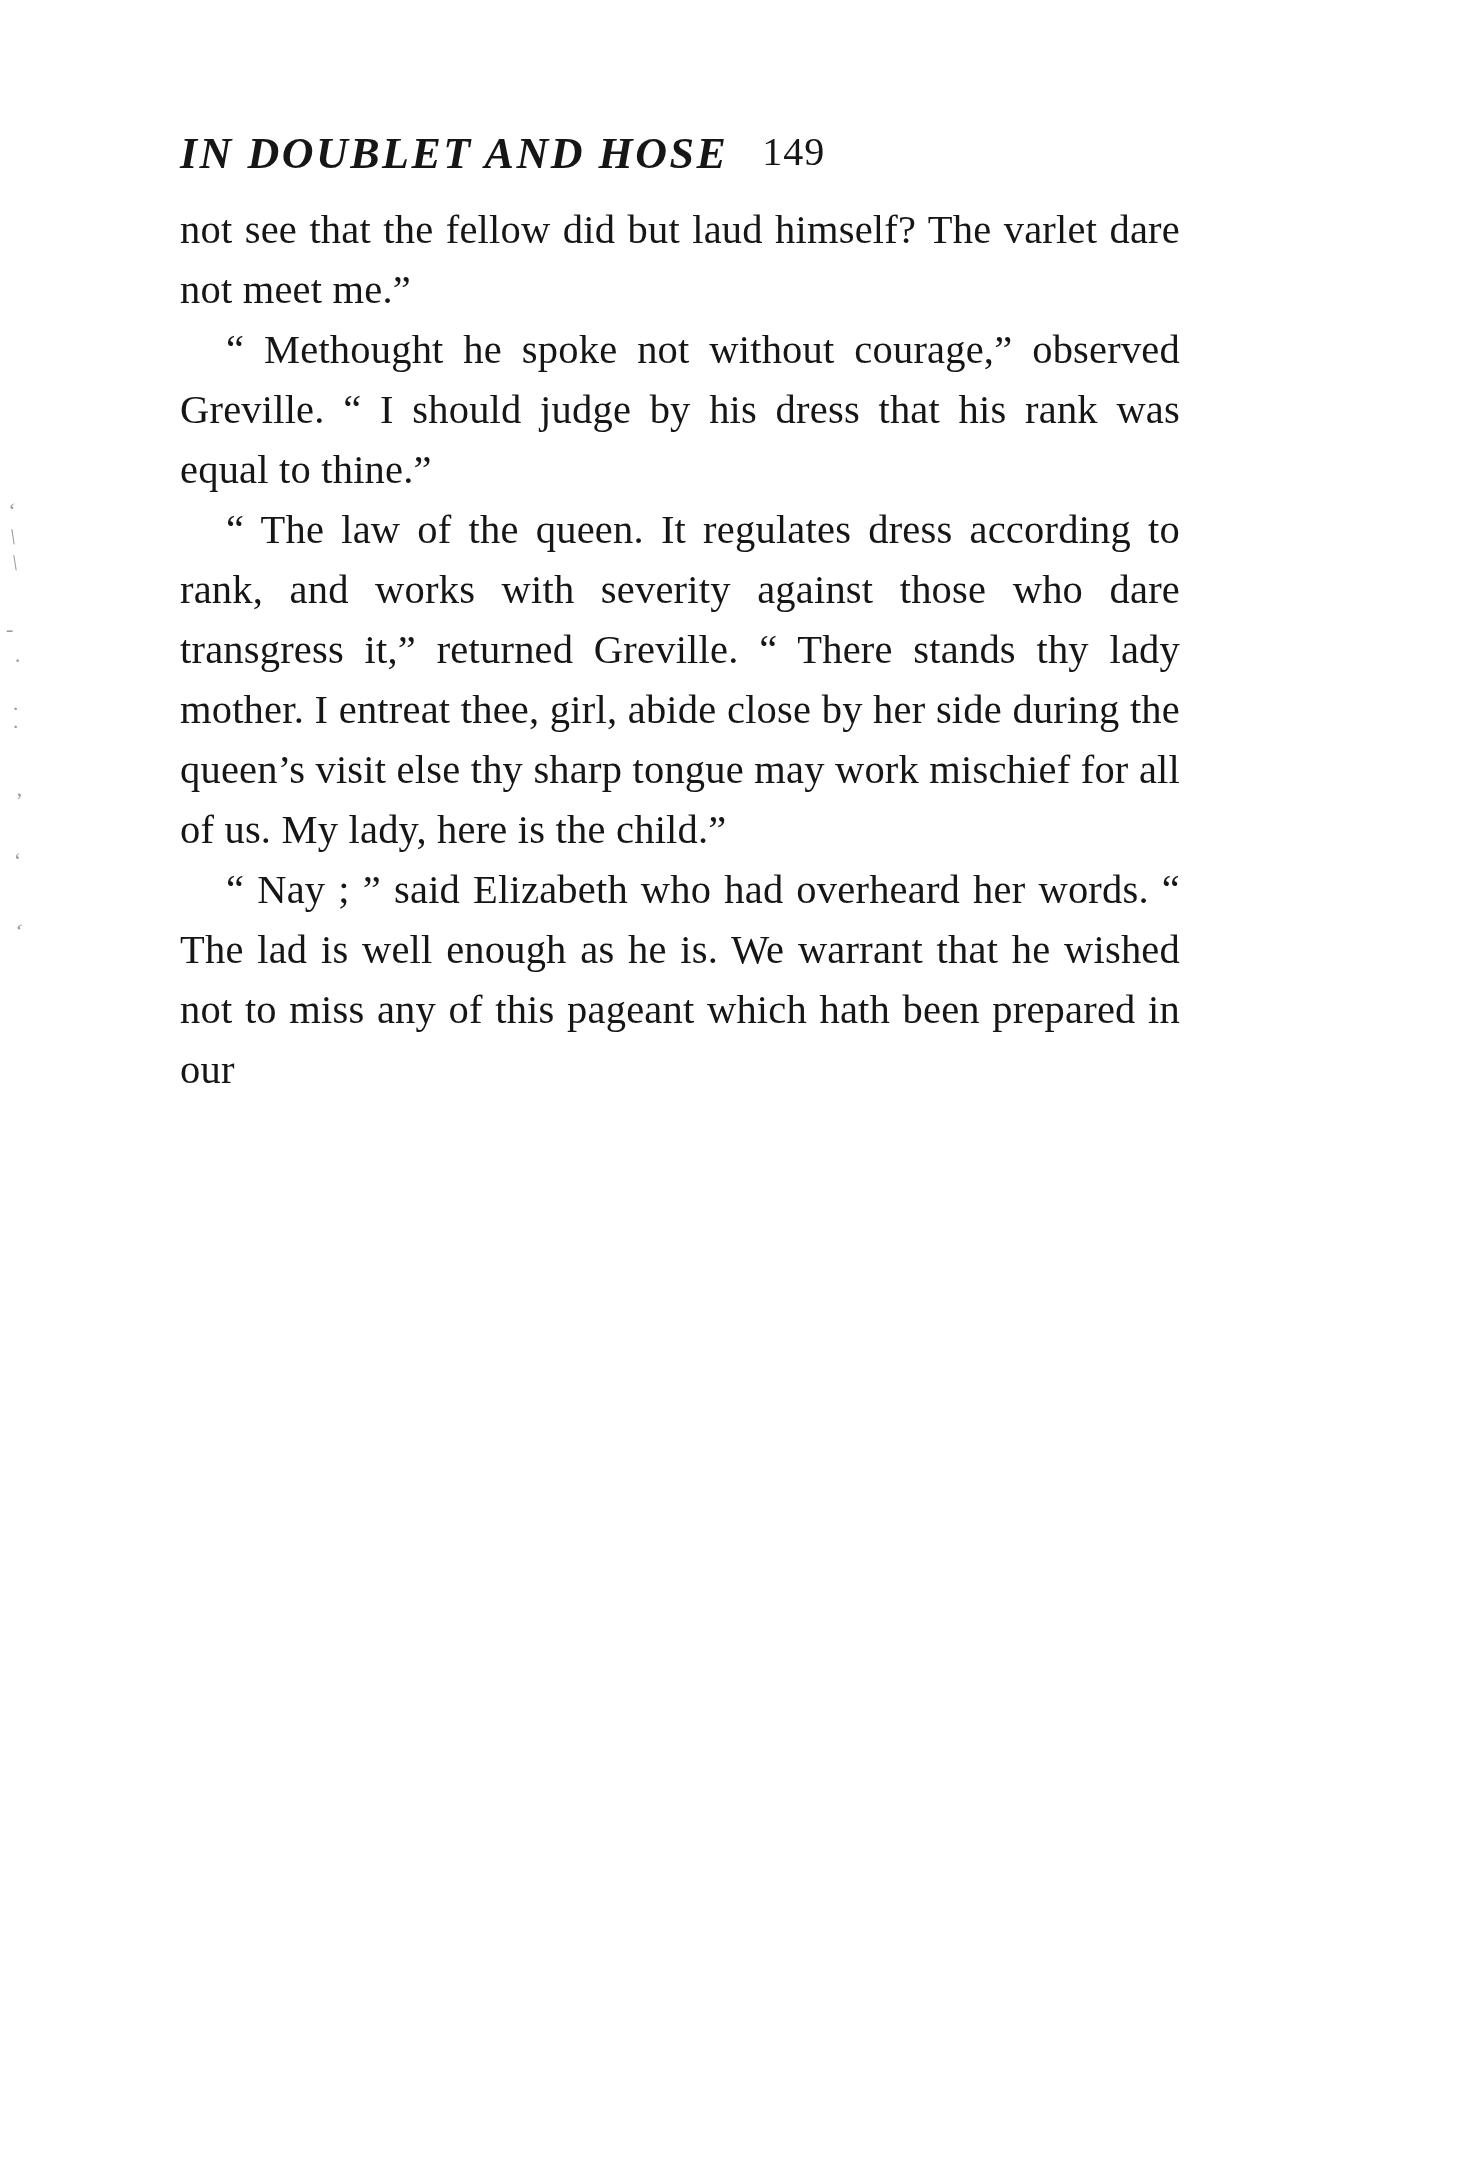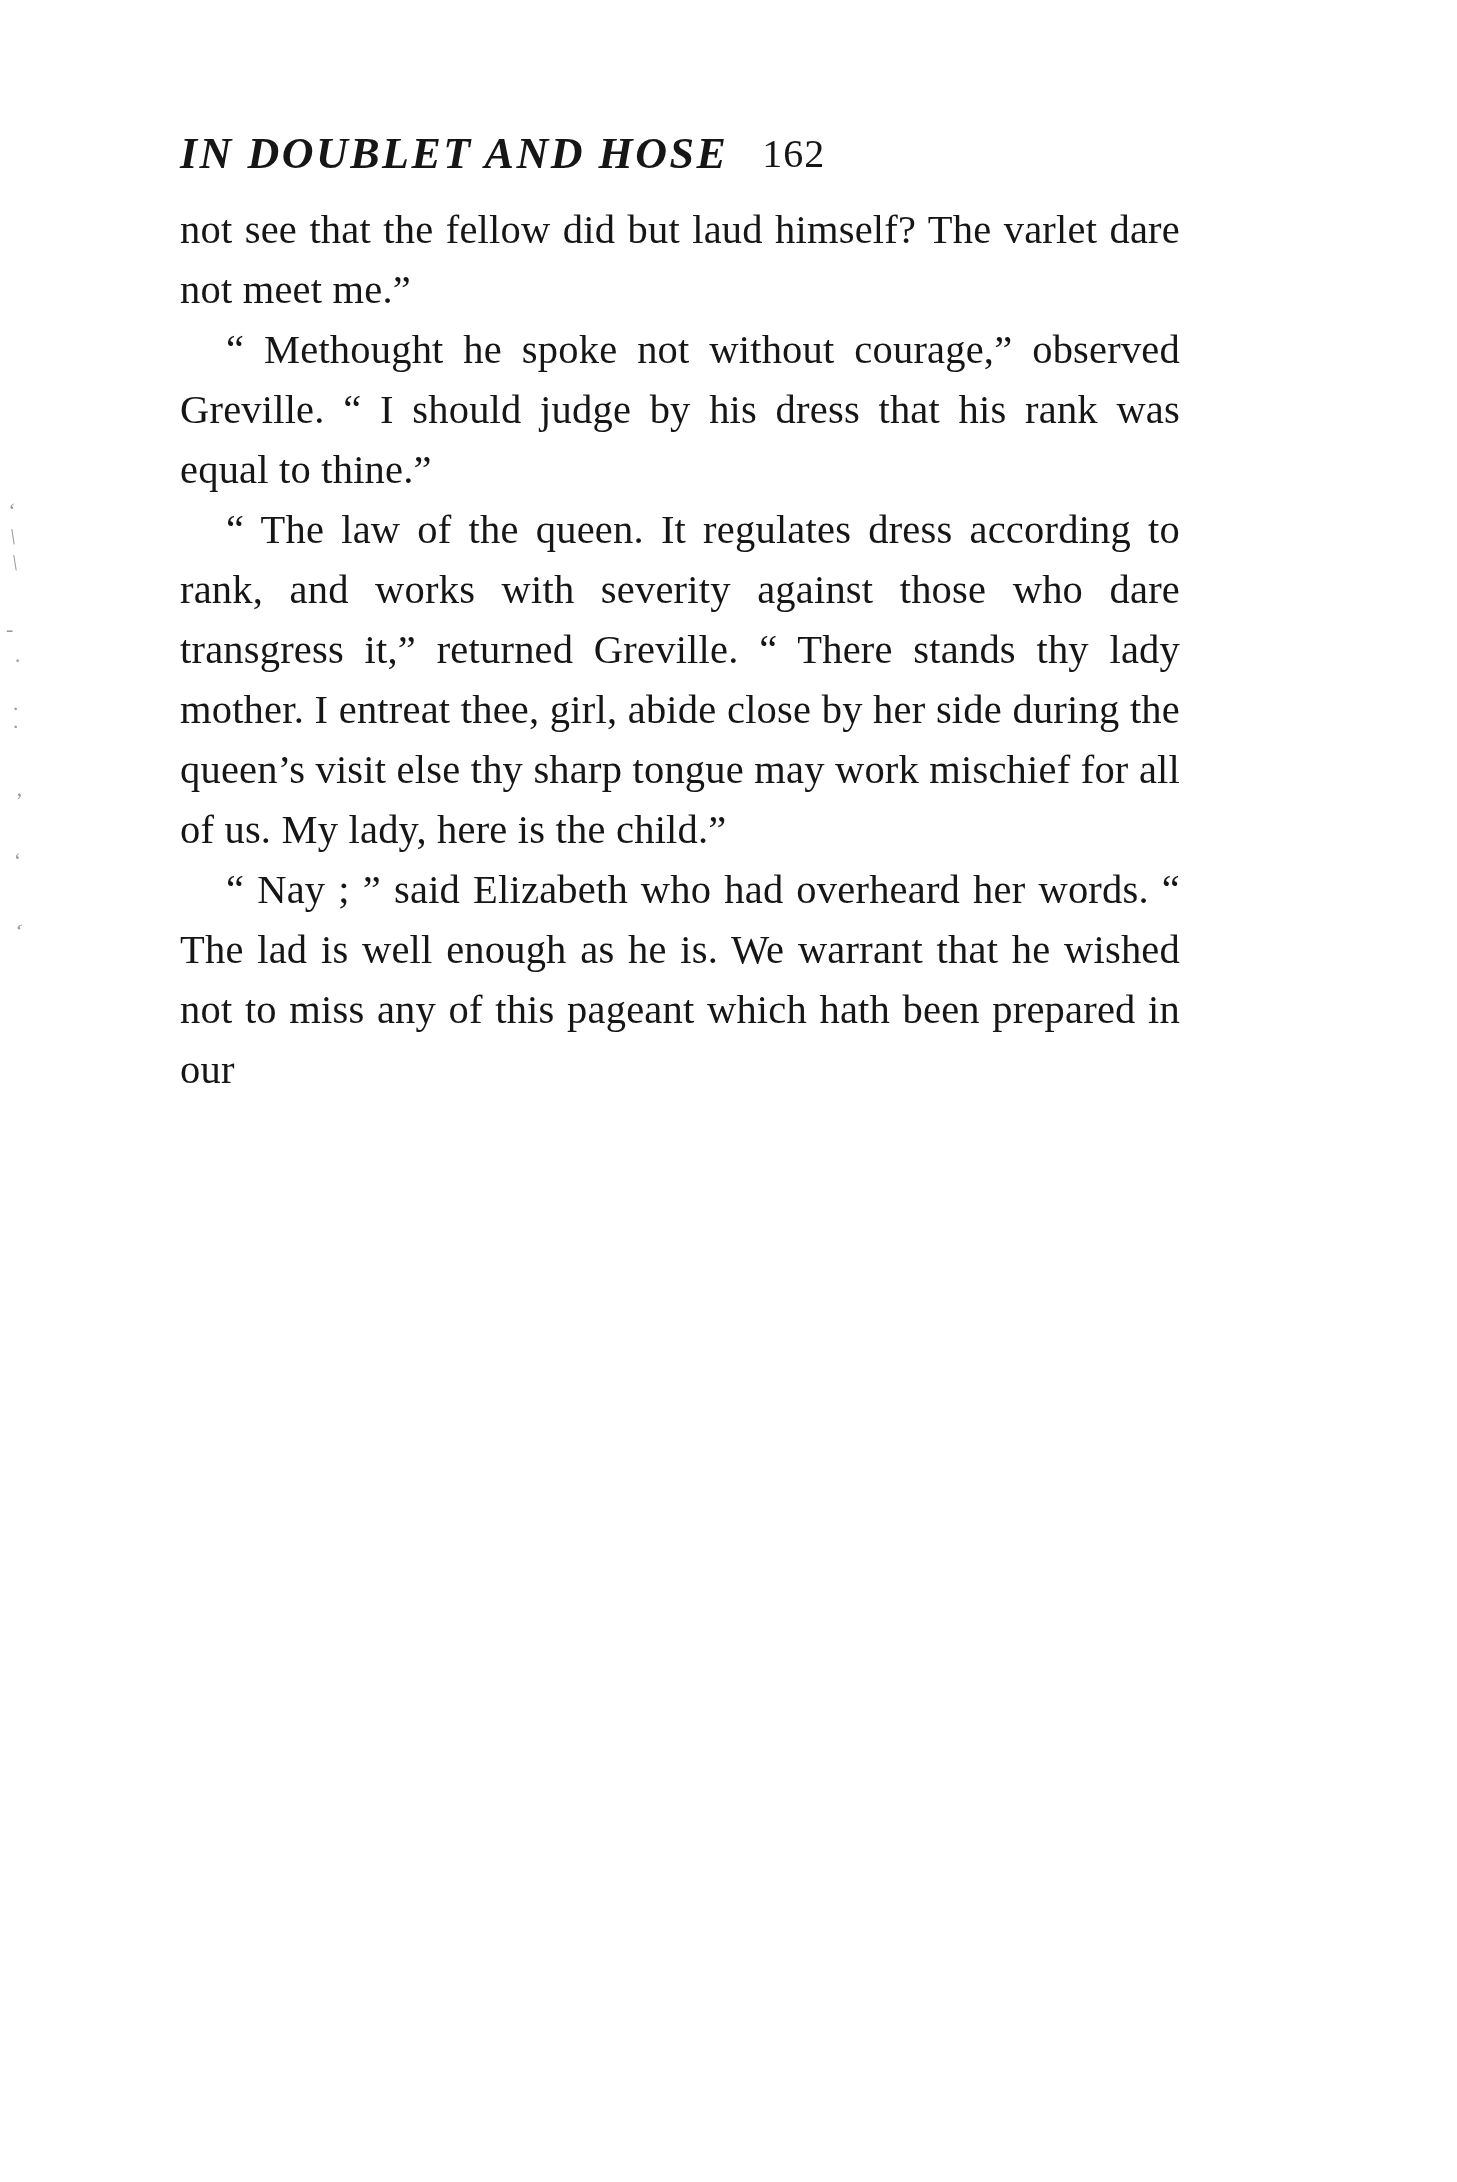--- a/index.html
+++ b/index.html
@@ -51,21 +51,21 @@
   .gm8 { left: 16px; top: 290px; transform: rotate(-4deg); }
   .gm9 { left: 14px; top: 350px; transform: rotate(-2deg); }
   .gm10{ left: 14px; top: 420px; transform: rotate(24deg); }
 
   .header {
     position: absolute;
     left: 180px;
     top: 128px;
     width: 1110px;
     display: flex;
-    align-items: center;
+    align-items: flex-start;
     justify-content: flex-start;
   }
   .running-title {
     font-family: "Liberation Serif", serif;
     font-style: italic;
     font-weight: bold;
     font-size: 44px;
     letter-spacing: 2.5px;
     white-space: nowrap;
   }
@@ -115,21 +115,21 @@
     <span class="gm5">·</span>
     <span class="gm6">·</span>
     <span class="gm7">·</span>
     <span class="gm8">’</span>
     <span class="gm9">‘</span>
     <span class="gm10">‘</span>
   </div>
 
   <div class="header">
     <div class="running-title">IN DOUBLET AND HOSE</div>
-    <div class="folio">162</div>
+    <div class="folio">149</div>
   </div>
 
   <div class="textblock">
     <p class="noindent">not see that the fellow did but laud himself? The varlet dare not meet me.”</p>
     <p class="indent">“ Methought he spoke not without courage,” observed Greville.   “ I should judge by his dress that his rank was equal to thine.”</p>
     <p class="indent">“ The law of the queen.   It regulates dress according to rank, and works with severity against those who dare transgress it,” returned Greville.   “ There stands thy lady mother. I entreat thee, girl, abide close by her side during the queen’s visit else thy sharp tongue may work mischief for all of us.   My lady, here is the child.”</p>
     <p class="indent">“ Nay ; ” said Elizabeth who had overheard her words.   “ The lad is well enough as he is. We warrant that he wished not to miss any of this pageant which hath been prepared in our</p>
   </div>
 
 </div>

